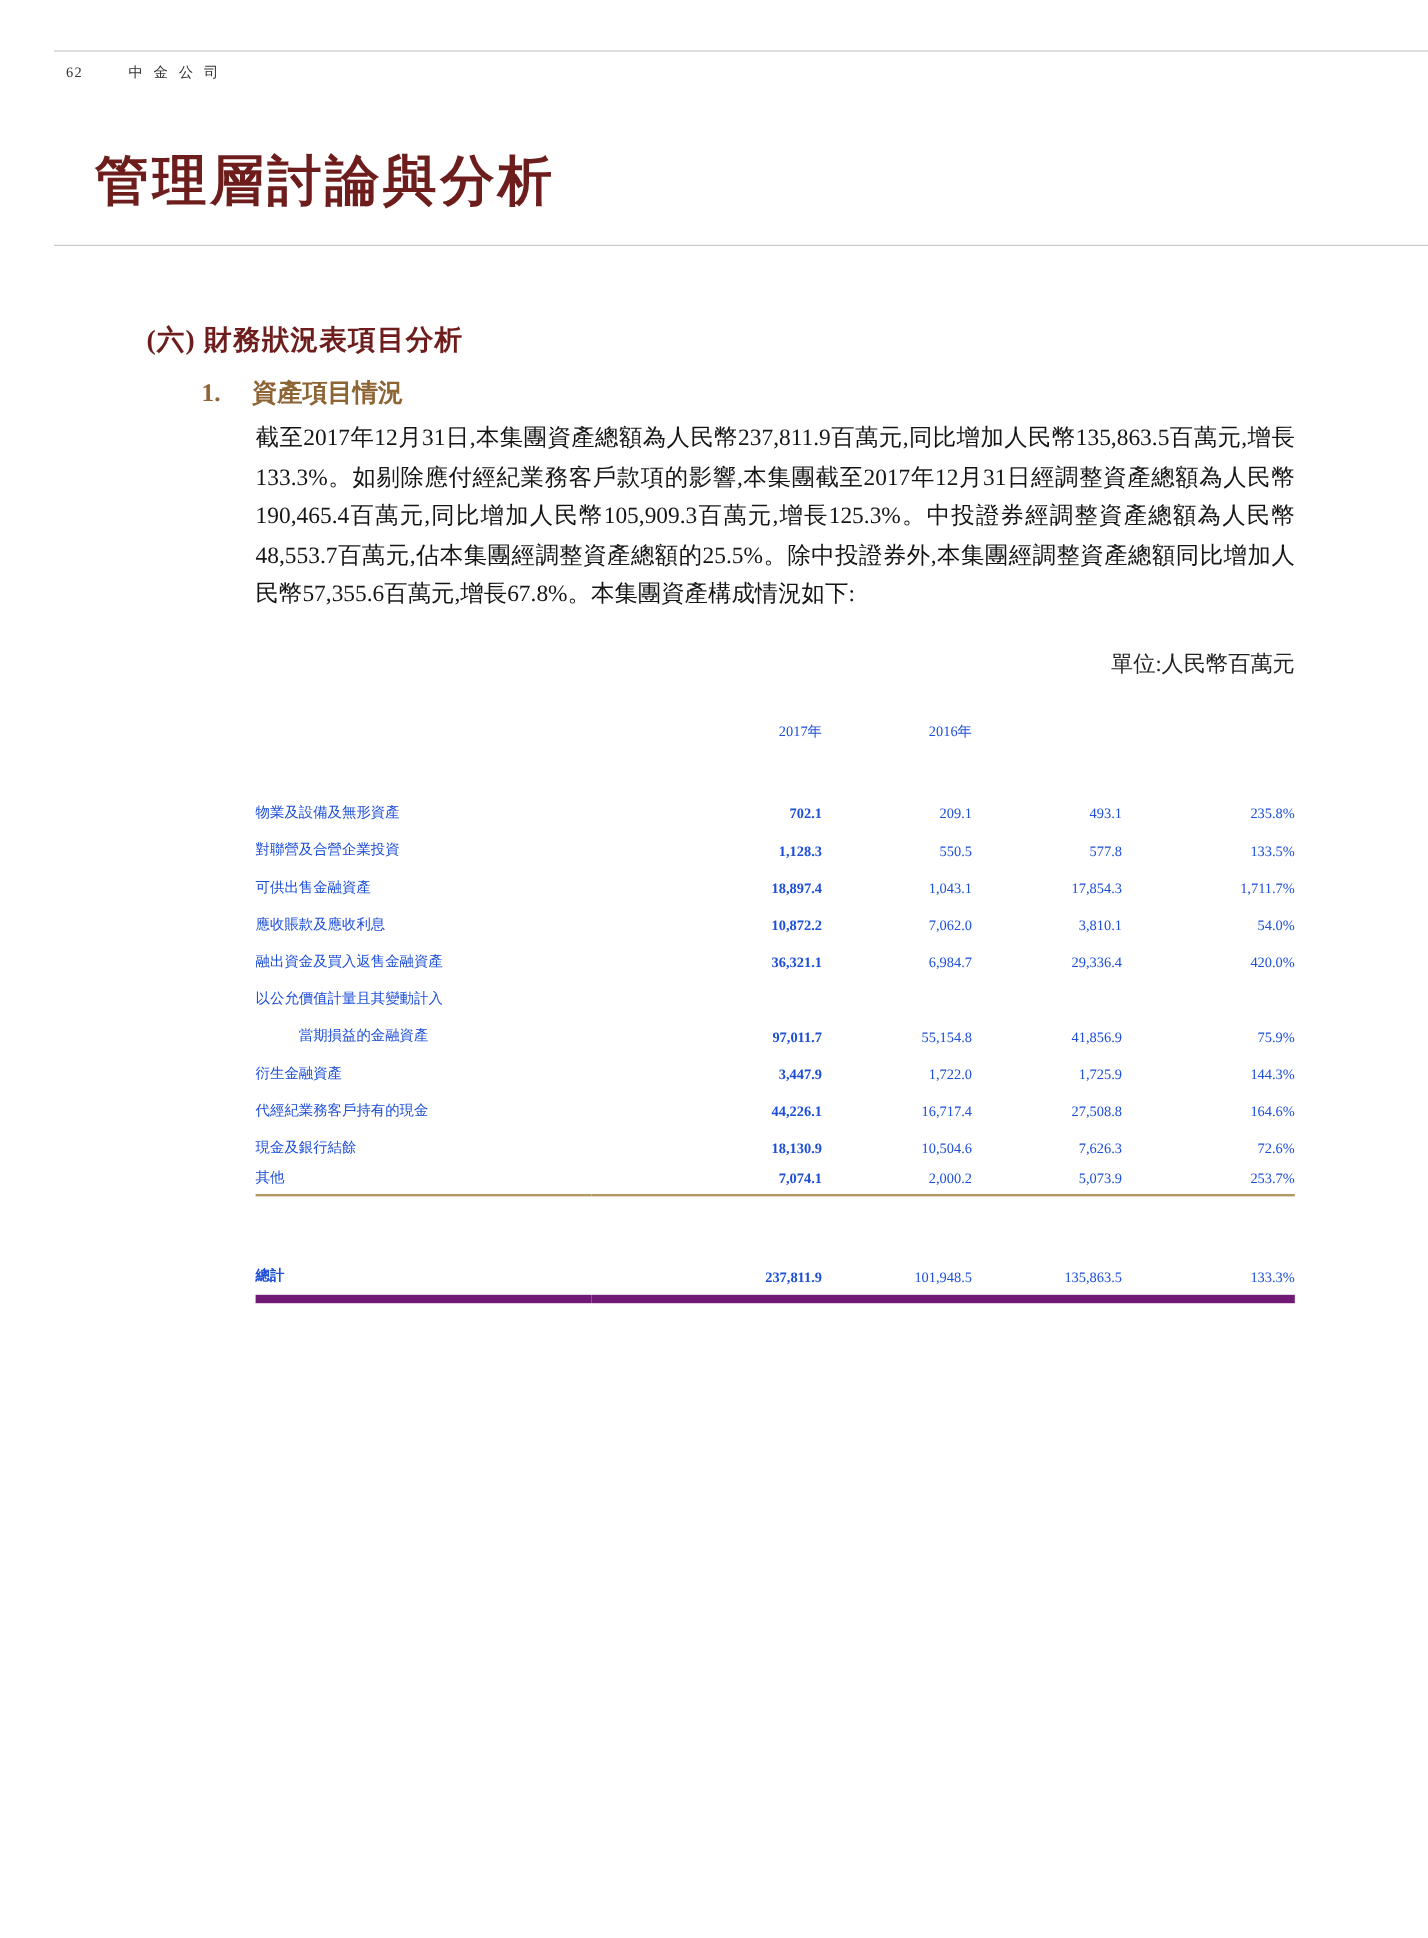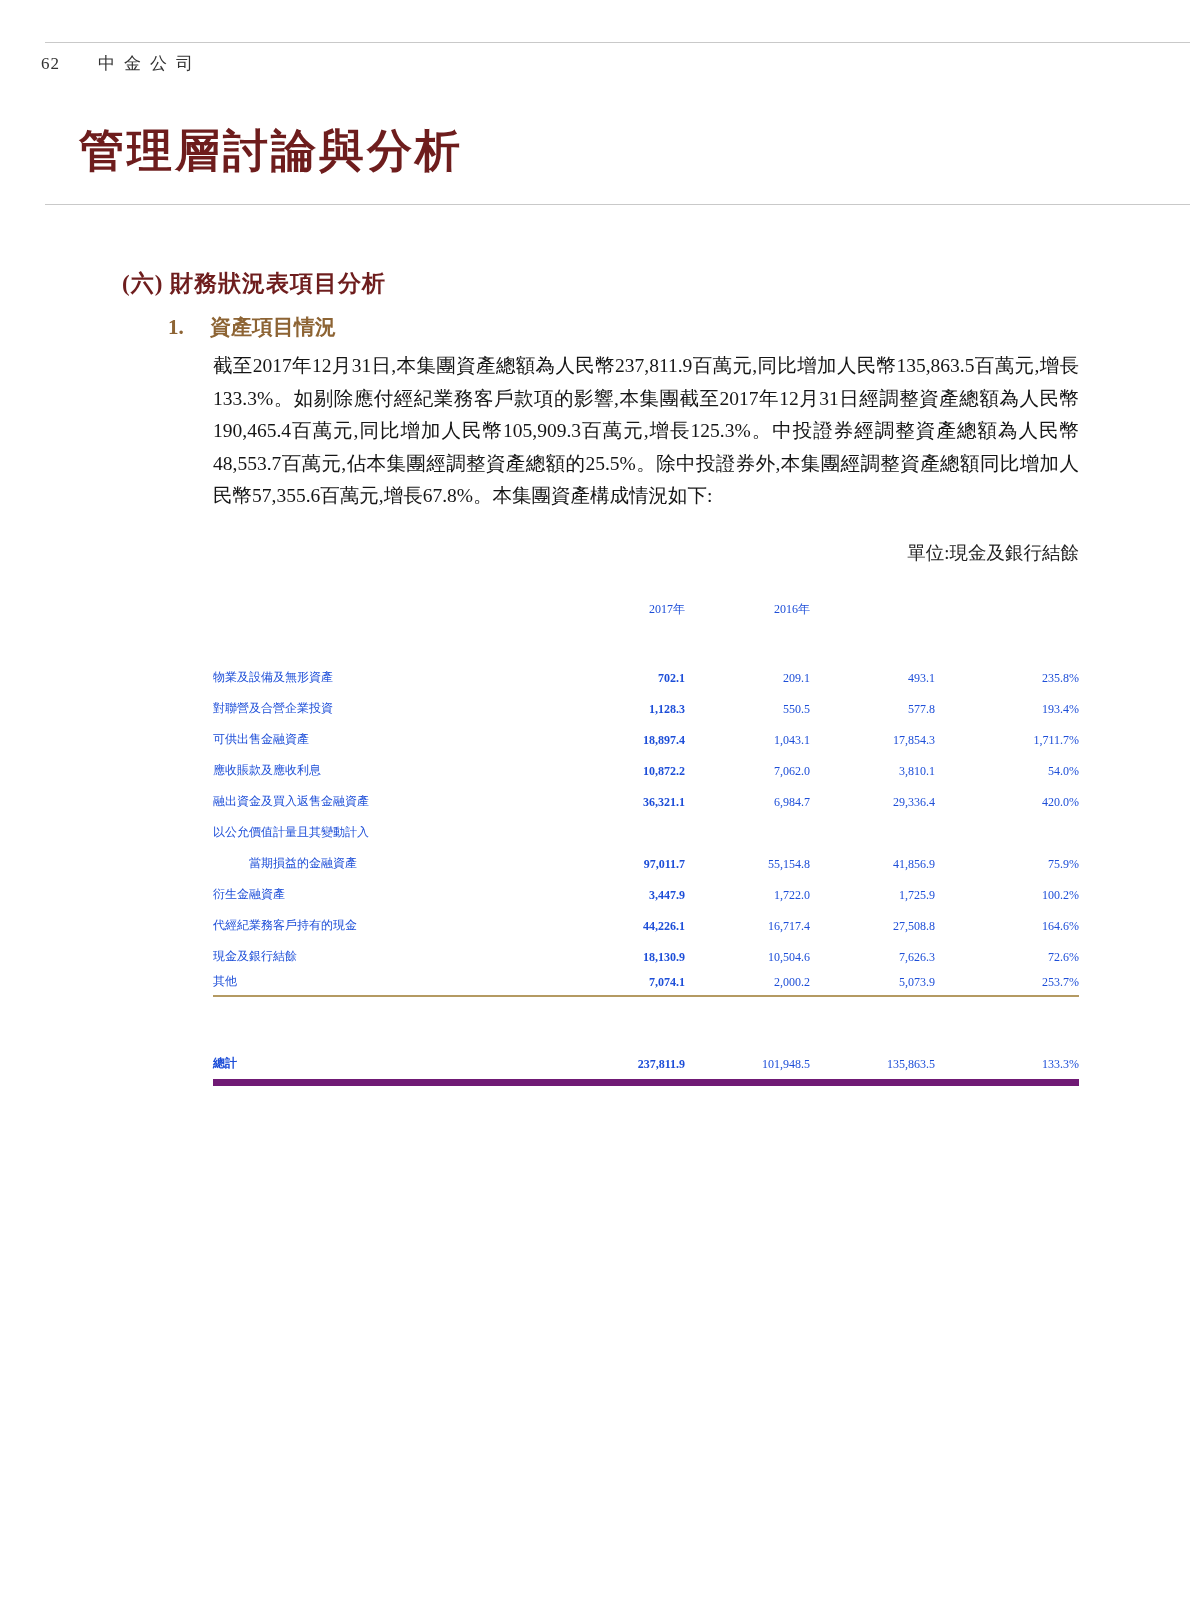--- a/index.html
+++ b/index.html
@@ -14,22 +14,22 @@
     width: 1190px;
     height: 1615px;
     background: #ffffff;
     overflow: hidden;
   }
   .rule-gray-top {
     position: absolute; left: 45px; right: 0; top: 42px;
     height: 1px; background: #c9c9c9;
   }
   .page-header {
-    position: absolute; left: 41px; top: 52px;
-    font-size: 17px; color: #333333;
+    position: absolute; left: 55px; top: 52px;
+    font-size: 12px; color: #333333;
     display: flex; align-items: baseline;
   }
   .page-number { letter-spacing: 1px; }
   .company-name { margin-left: 38px; letter-spacing: 9px; }
   .doc-title {
     position: absolute; left: 79px; top: 124px;
     font-size: 45px; font-weight: 700; color: #6e1d1d;
     letter-spacing: 3px; line-height: 1.2;
   }
   .rule-gray-title {
@@ -109,21 +109,21 @@
   <div class="rule-gray-title"></div>
 
   <h2 class="section-heading">(六) 財務狀況表項目分析</h2>
 
   <h3 class="subsection">
     <span class="subsection-number">1.</span><span>資產項目情況</span>
   </h3>
 
   <p class="body-paragraph">截至2017年12月31日,本集團資產總額為人民幣237,811.9百萬元,同比增加人民幣135,863.5百萬元,增長133.3%。如剔除應付經紀業務客戶款項的影響,本集團截至2017年12月31日經調整資產總額為人民幣190,465.4百萬元,同比增加人民幣105,909.3百萬元,增長125.3%。中投證券經調整資產總額為人民幣48,553.7百萬元,佔本集團經調整資產總額的25.5%。除中投證券外,本集團經調整資產總額同比增加人民幣57,355.6百萬元,增長67.8%。本集團資產構成情況如下:</p>
 
-  <div class="unit-label">單位:現金及銀行結餘</div>
+  <div class="unit-label">單位:人民幣百萬元</div>
 
   <div class="assets-table-wrap">
     <table class="assets-table">
       <colgroup>
         <col class="c-item">
           <col class="c-2017">
           <col class="c-2016">
           <col class="c-change">
           <col class="c-pct">
       </colgroup>
@@ -146,21 +146,21 @@
           <td class="num bold-val">702.1</td>
           <td class="num">209.1</td>
           <td class="num">493.1</td>
           <td class="num">235.8%</td>
         </tr>
         <tr class="data-row">
           <td class="item-cell">對聯營及合營企業投資</td>
           <td class="num bold-val">1,128.3</td>
           <td class="num">550.5</td>
           <td class="num">577.8</td>
-          <td class="num">193.4%</td>
+          <td class="num">133.5%</td>
         </tr>
         <tr class="data-row">
           <td class="item-cell">可供出售金融資產</td>
           <td class="num bold-val">18,897.4</td>
           <td class="num">1,043.1</td>
           <td class="num">17,854.3</td>
           <td class="num">1,711.7%</td>
         </tr>
         <tr class="data-row">
           <td class="item-cell">應收賬款及應收利息</td>
@@ -188,21 +188,21 @@
           <td class="num bold-val">97,011.7</td>
           <td class="num">55,154.8</td>
           <td class="num">41,856.9</td>
           <td class="num">75.9%</td>
         </tr>
         <tr class="data-row">
           <td class="item-cell">衍生金融資產</td>
           <td class="num bold-val">3,447.9</td>
           <td class="num">1,722.0</td>
           <td class="num">1,725.9</td>
-          <td class="num">100.2%</td>
+          <td class="num">144.3%</td>
         </tr>
         <tr class="data-row">
           <td class="item-cell">代經紀業務客戶持有的現金</td>
           <td class="num bold-val">44,226.1</td>
           <td class="num">16,717.4</td>
           <td class="num">27,508.8</td>
           <td class="num">164.6%</td>
         </tr>
         <tr class="data-row">
           <td class="item-cell">現金及銀行結餘</td>

